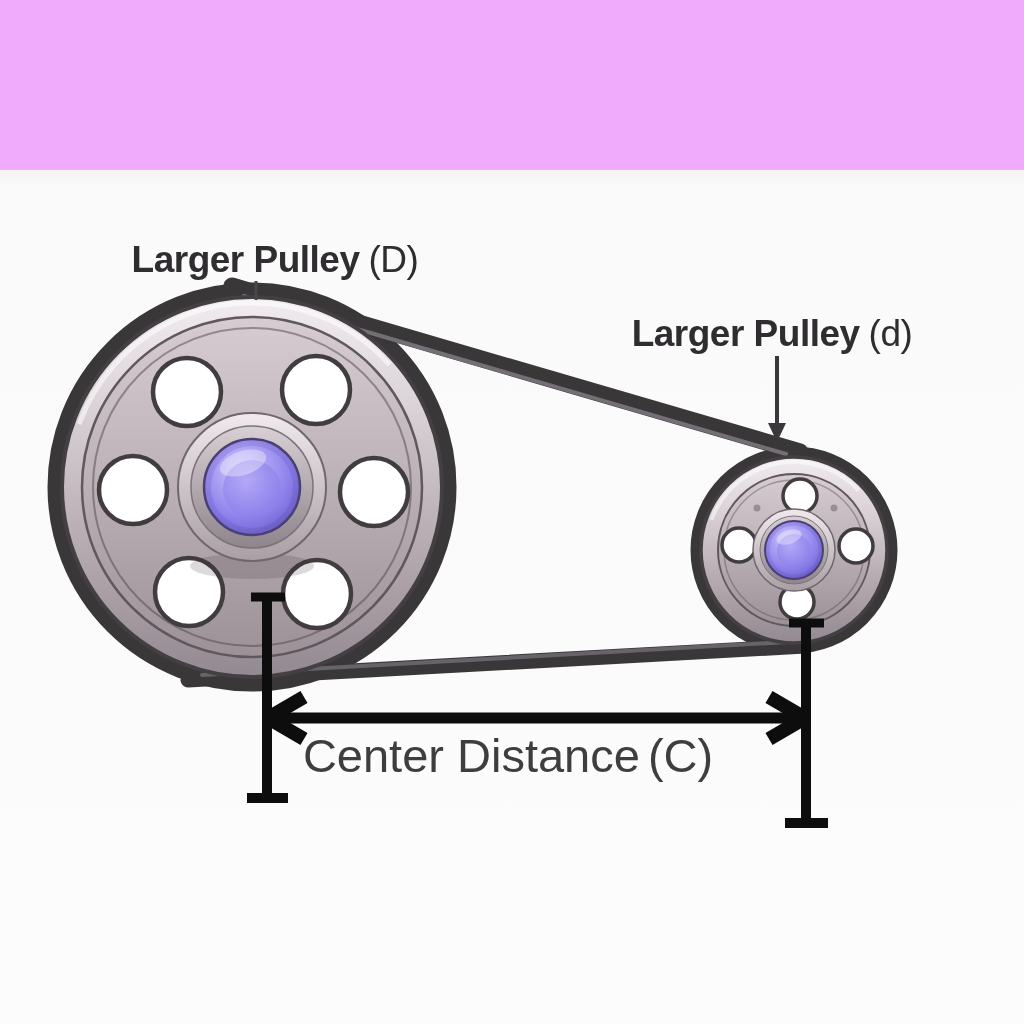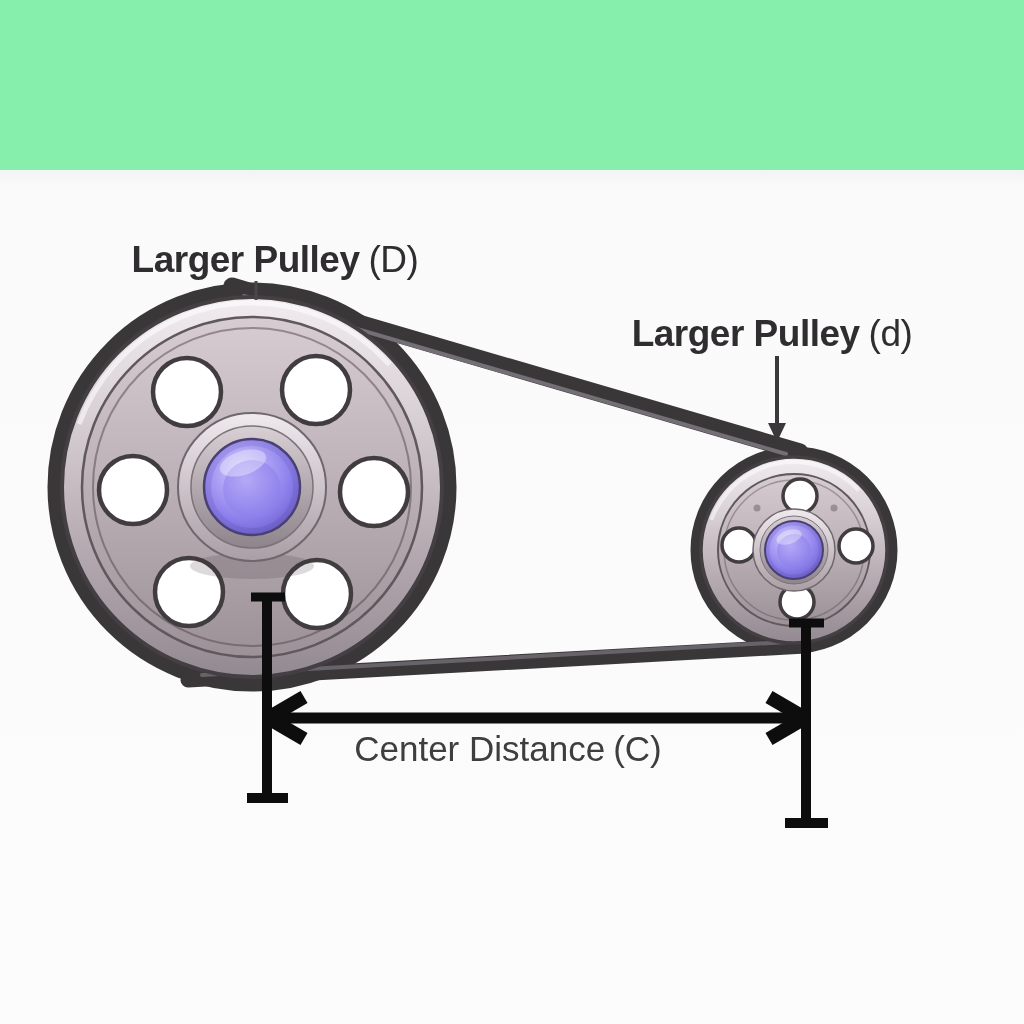--- a/index.html
+++ b/index.html
@@ -1,21 +1,21 @@
 <!DOCTYPE html>
 <html><head>
 <meta charset="utf-8">
 <style>
   html, body { margin: 0; padding: 0; background: #ffffff; }
   .canvas {
     position: relative;
     width: 1024px;
     height: 1024px;
     overflow: hidden;
-    background: #86efac;
+    background: #f0abfc;
     font-family: "Liberation Sans", sans-serif;
   }
   .bg-lower {
     position: absolute;
     left: 0; top: 170px;
     width: 1024px; height: 854px;
     background: linear-gradient(180deg, #f4f3f4 0px, #fbfafb 16px, #fcfcfd 100%);
   }
   svg.diagram { position: absolute; left: 0; top: 0; }
   .label {
@@ -24,21 +24,21 @@
     white-space: nowrap;
     color: #2f2d2f;
     font-weight: 700;
     font-size: 37px;
     letter-spacing: -0.5px;
     line-height: 1.05;
   }
   .label .sym { font-weight: 500; margin-left: 9px; }
   .label-center {
     font-weight: 400;
-    font-size: 35px;
+    font-size: 47px;
     color: #3f3d3f;
     letter-spacing: 0px;
   }
   .label-center .sym { font-weight: 400; margin-left: 8px; }
 </style>
 </head>
 <body>
 
 <div class="canvas">
 

